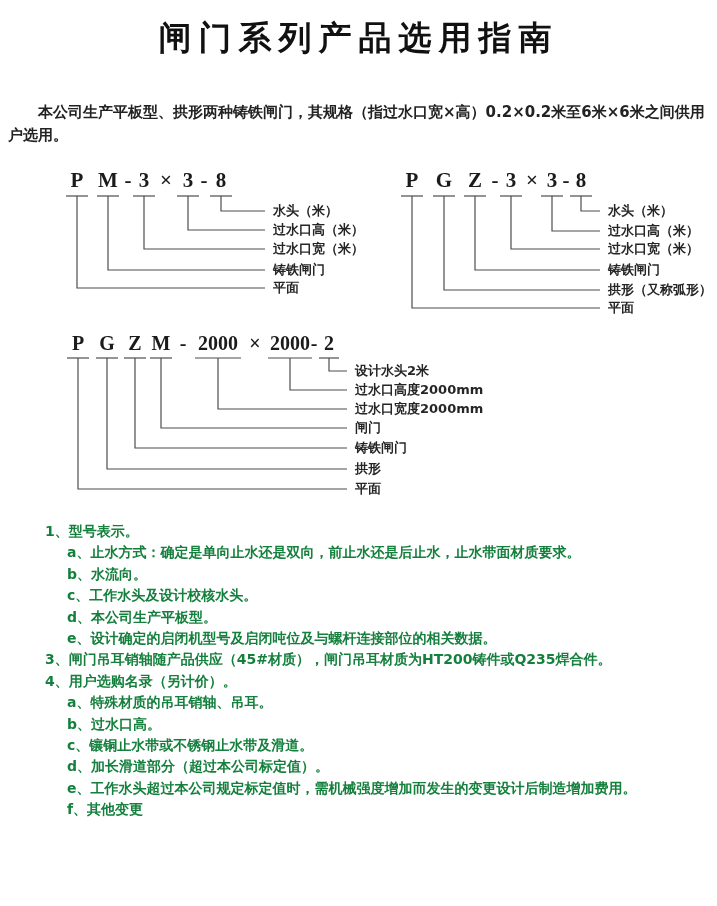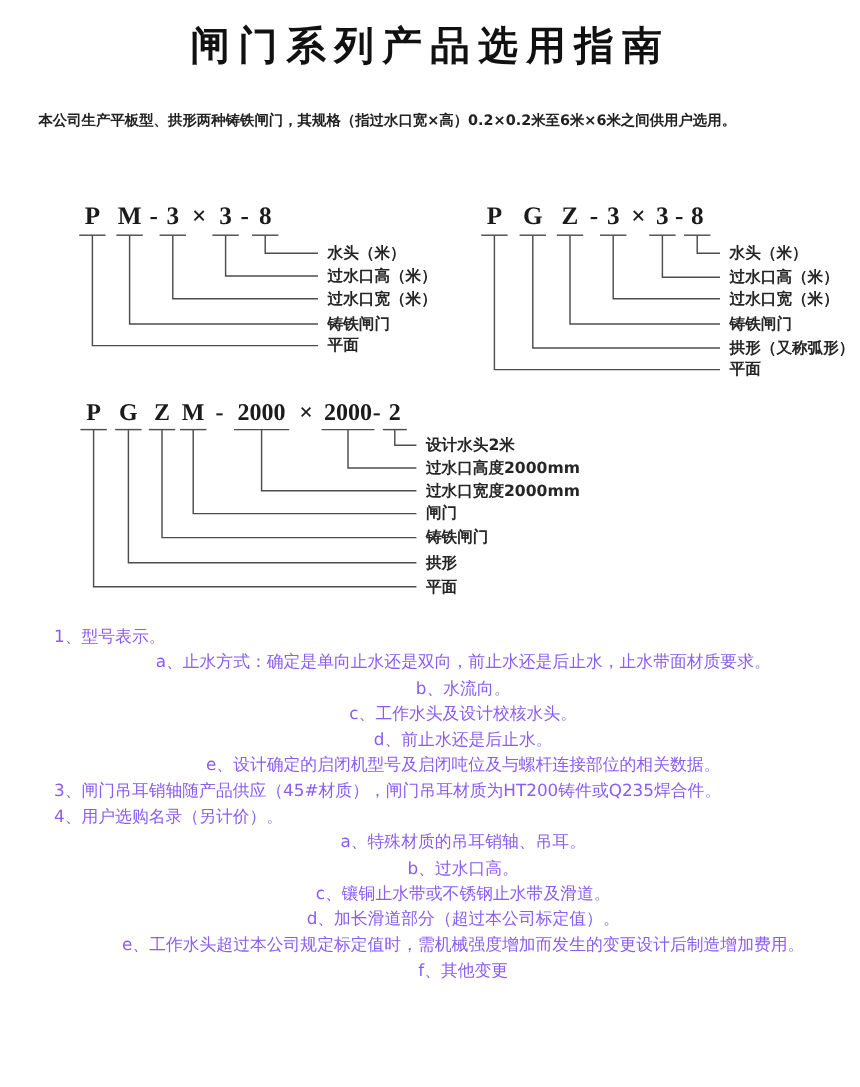--- a/index.html
+++ b/index.html
@@ -6,37 +6,37 @@
   .page{
     position:relative;width:717px;height:906px;background:#ffffff;overflow:hidden;
     font-family:"DejaVu Sans","Liberation Sans",sans-serif;color:#1d1d1d;
   }
   .title{
     position:absolute;top:16px;left:0;width:717px;margin:0;text-align:center;
     font-family:Liberation Mono, monospace;
     font-size:33px;font-weight:900;letter-spacing:7px;color:#111;
   }
   .intro{
-    position:absolute;top:89px;left:8px;width:702px;margin:0;
-    font-size:12px;font-weight:bold;line-height:23px;text-indent:2em;color:#222;
+    position:absolute;top:101px;left:8px;width:702px;margin:0;
+    font-size:15px;font-weight:bold;line-height:23px;text-indent:2em;color:#222;
   }
   svg.diagram{position:absolute;overflow:visible;}
   svg.diagram .code{
     font-family:"Liberation Serif","DejaVu Serif",serif;
     font-weight:bold;font-size:21px;fill:#1b1b1b;text-anchor:middle;
   }
   svg.diagram .code.sm{font-size:20px;}
   svg.diagram .lbl{
     font-family:"DejaVu Sans","Liberation Sans",sans-serif;
     font-size:13px;font-weight:bold;fill:#262626;
   }
   svg.diagram .ln{stroke:#4d4d4d;stroke-width:1.2;fill:none;}
   .notes{position:absolute;top:521px;left:45px;width:660px;}
-  .note{font-size:14px;font-weight:normal;line-height:21.4px;color:#8b5cf6;white-space:nowrap;}
-  .ind1{margin-left:22px;text-align:center;}
+  .note{font-size:14px;font-weight:bold;line-height:21.4px;color:#15803d;white-space:nowrap;}
+  .ind1{margin-left:22px;}
 </style>
 </head>
 <body>
 
 <div class="page">
 
   <h1 class="title">闸门系列产品选用指南</h1>
 
   <p class="intro">本公司生产平板型、拱形两种铸铁闸门，其规格（指过水口宽×高）0.2×0.2米至6米×6米之间供用户选用。</p>
 
@@ -137,21 +137,21 @@
     <text class="lbl" x="290" y="124">铸铁闸门</text>
     <text class="lbl" x="290" y="145">拱形</text>
     <text class="lbl" x="290" y="165">平面</text>
   </svg>
 
   <div class="notes">
     <div class="note">1、型号表示。</div>
     <div class="note ind1">a、止水方式：确定是单向止水还是双向，前止水还是后止水，止水带面材质要求。</div>
     <div class="note ind1">b、水流向。</div>
     <div class="note ind1">c、工作水头及设计校核水头。</div>
-    <div class="note ind1">d、前止水还是后止水。</div>
+    <div class="note ind1">d、本公司生产平板型。</div>
     <div class="note ind1">e、设计确定的启闭机型号及启闭吨位及与螺杆连接部位的相关数据。</div>
     <div class="note">3、闸门吊耳销轴随产品供应（45#材质），闸门吊耳材质为HT200铸件或Q235焊合件。</div>
     <div class="note">4、用户选购名录（另计价）。</div>
     <div class="note ind1">a、特殊材质的吊耳销轴、吊耳。</div>
     <div class="note ind1">b、过水口高。</div>
     <div class="note ind1">c、镶铜止水带或不锈钢止水带及滑道。</div>
     <div class="note ind1">d、加长滑道部分（超过本公司标定值）。</div>
     <div class="note ind1">e、工作水头超过本公司规定标定值时，需机械强度增加而发生的变更设计后制造增加费用。</div>
     <div class="note ind1">f、其他变更</div>
   </div>

